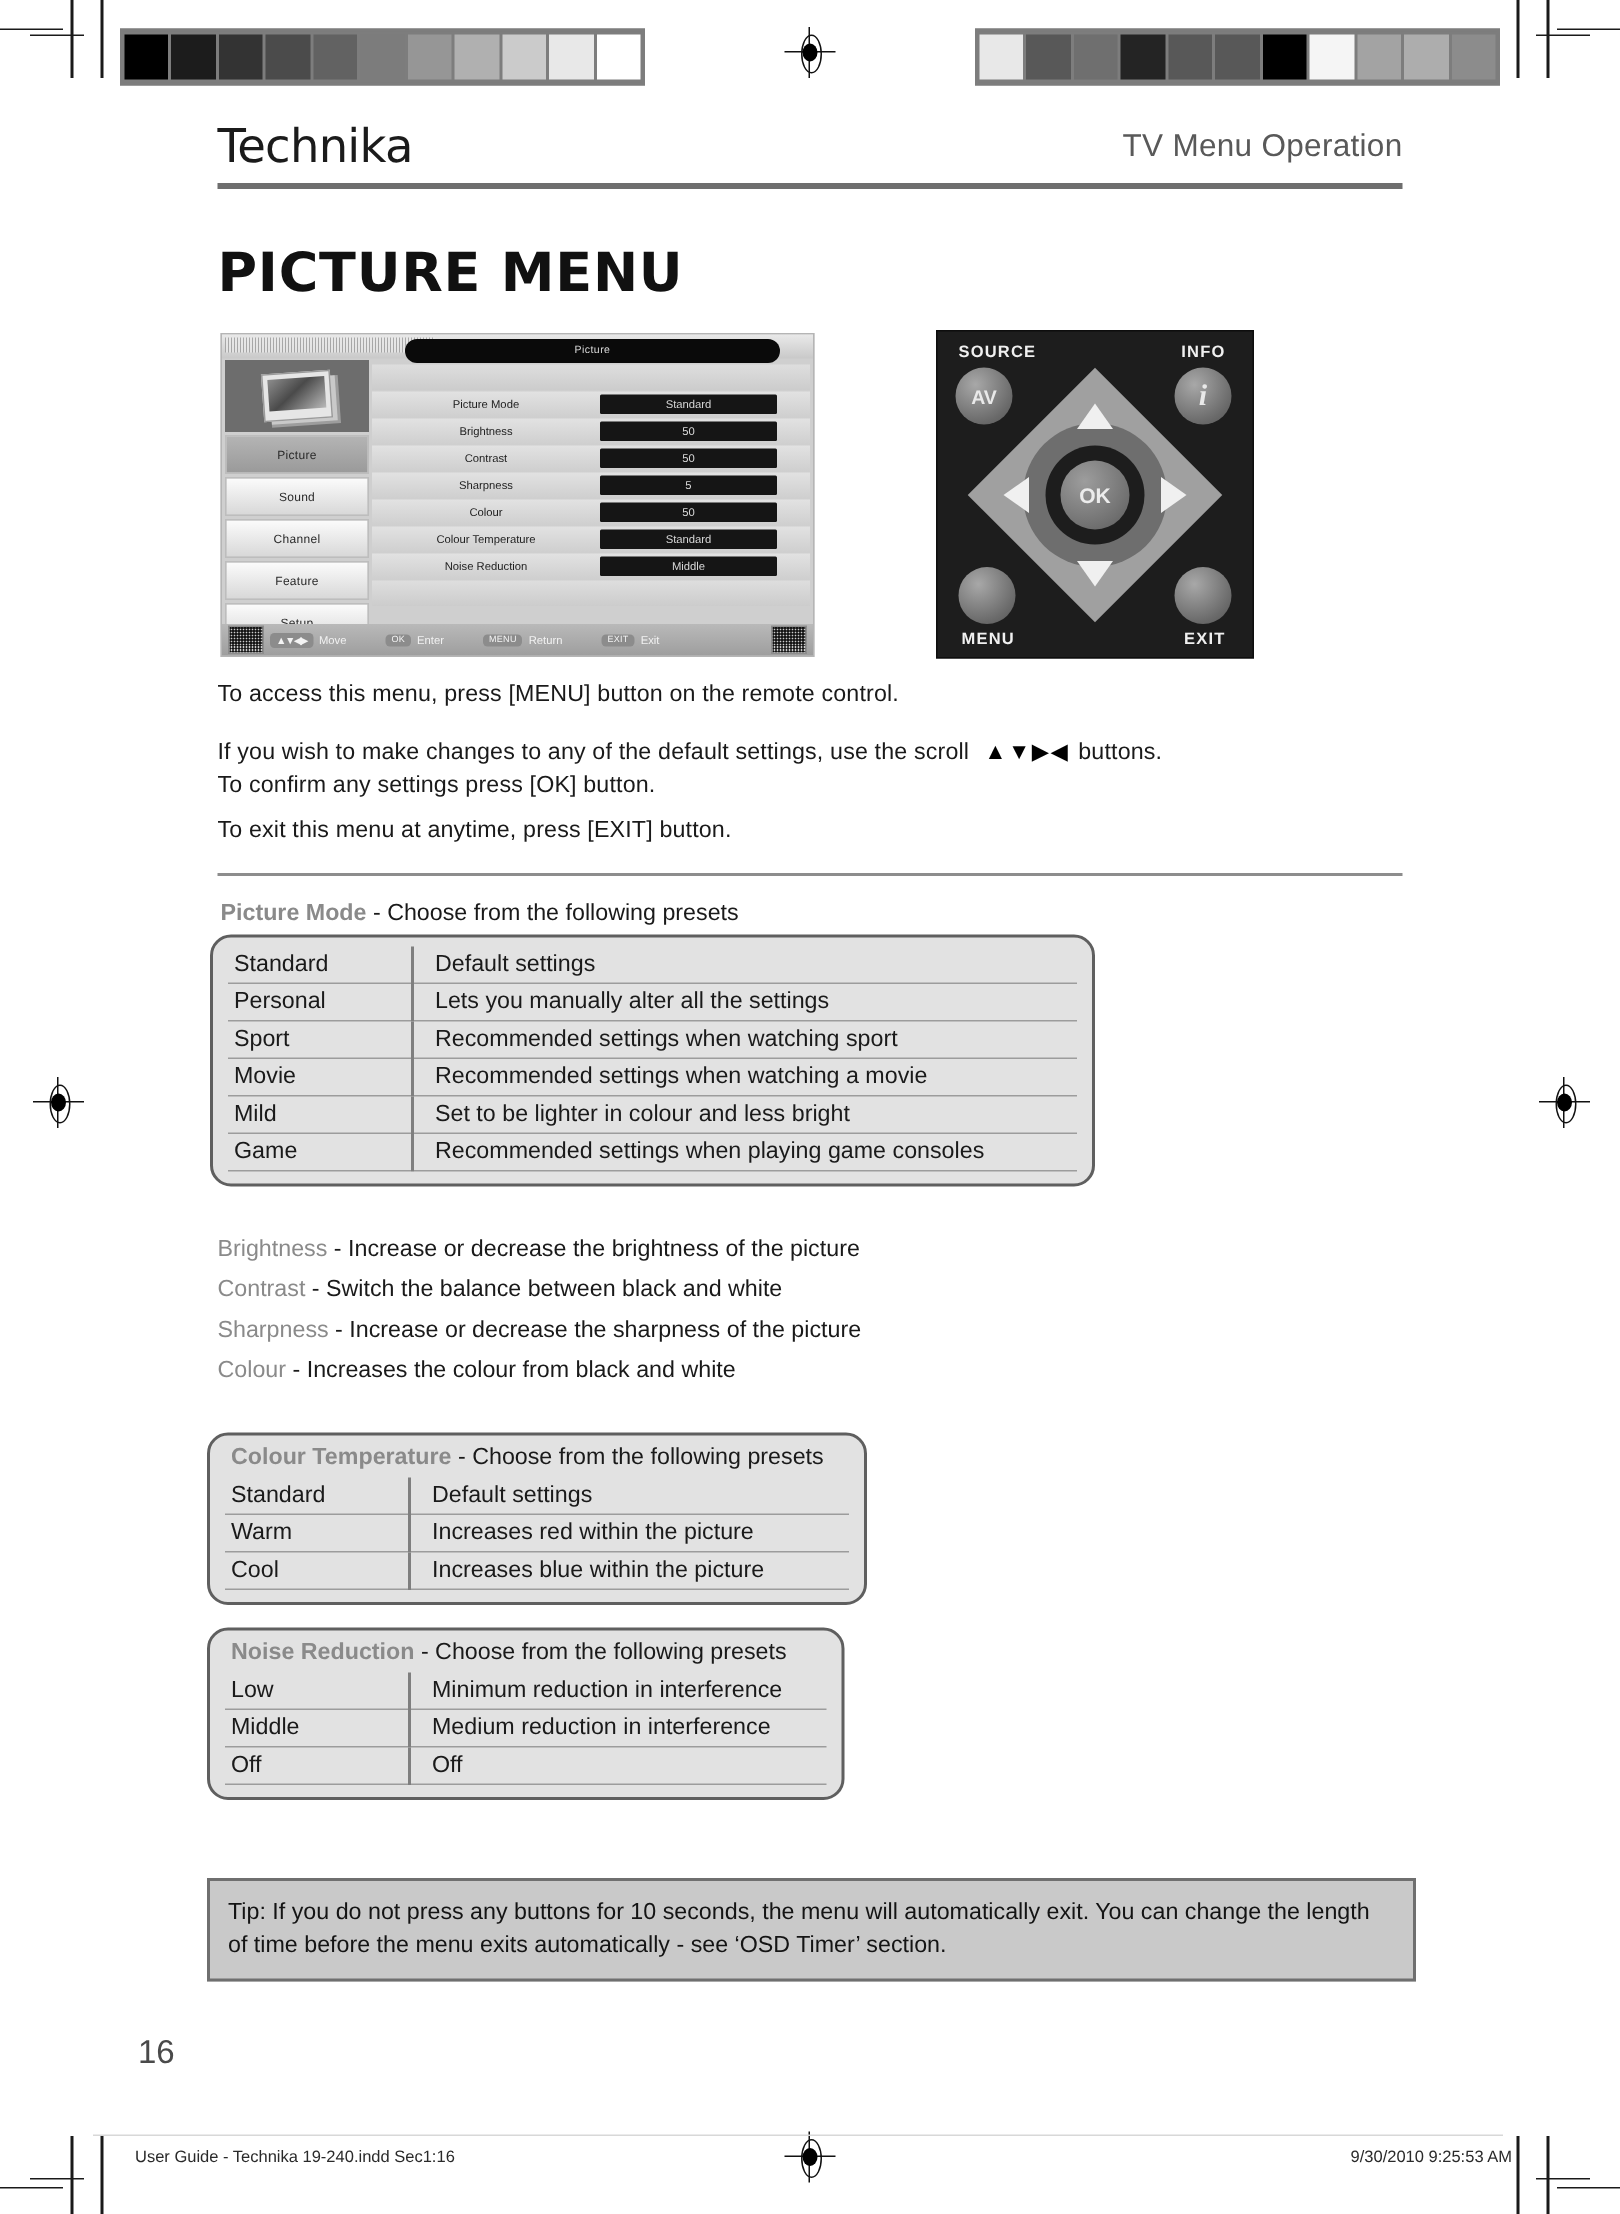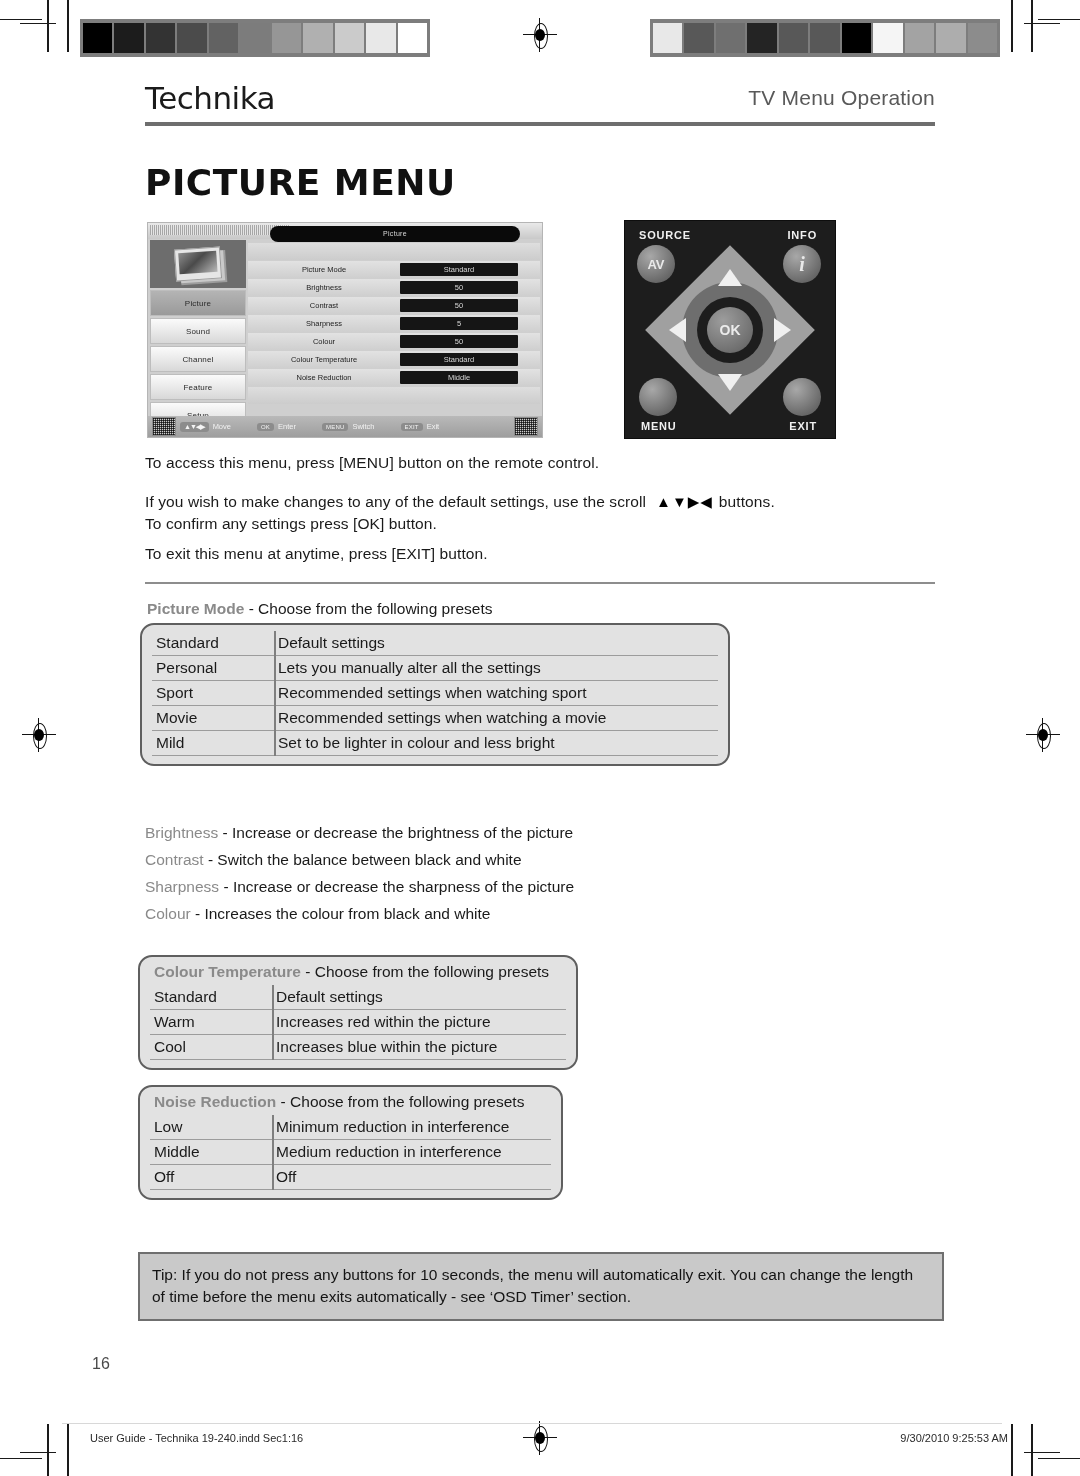--- a/index.html
+++ b/index.html
@@ -355,21 +355,21 @@
   }
   table.preset td {
     padding: 3px 2px 3px 4px;
     border-bottom: 1px solid #9c9c9c;
     vertical-align: middle;
   }
   table.preset td.k {
     width: 116px;
     border-right: 2px solid #7f7f7f;
   }
-  table.preset td.v { padding-left: 2px; }
+  table.preset td.v { padding-left: 14px; }
   table.preset tr:first-child td { border-top: none; }
 
   
   .desc-line {
     position: absolute;
     left: 145px;
     font-size: 15.5px;
     color: #1a1a1a;
   }
   .desc-line .term { color: #8a8a8a; }
@@ -385,21 +385,21 @@
     padding: 10px 12px;
     font-size: 15.5px;
     color: #141414;
     line-height: 1.45;
   }
 
   
   .page-number {
     position: absolute;
     left: 92px; top: 1355px;
-    font-size: 16px;
+    font-size: 22px;
     color: #4a4a4a;
   }
   .footer-rule-left {
     position: absolute; left: 62px; top: 1423px;
     width: 940px; height: 1px; background: #d8d8d8;
   }
   .footer-text {
     position: absolute;
     top: 1432px;
     font-size: 11px;
@@ -556,21 +556,21 @@
     <div class="osd-hint">
       <span class="osd-key arrows">▲▼◀▶</span>
       <span>Move</span>
     </div>
     <div class="osd-hint">
       <span class="osd-key">OK</span>
       <span>Enter</span>
     </div>
     <div class="osd-hint">
       <span class="osd-key">MENU</span>
-      <span>Switch</span>
+      <span>Return</span>
     </div>
     <div class="osd-hint">
       <span class="osd-key">EXIT</span>
       <span>Exit</span>
     </div>
     <div class="osd-dither-box" style="margin-left:auto;"></div>
   </div>
 </div>
 
 <div class="remote">
@@ -629,20 +629,24 @@
       <td class="v">Recommended settings when watching sport</td>
     </tr>
     <tr>
       <td class="k">Movie</td>
       <td class="v">Recommended settings when watching a movie</td>
     </tr>
     <tr>
       <td class="k">Mild</td>
       <td class="v">Set to be lighter in colour and less bright</td>
     </tr>
+    <tr>
+      <td class="k">Game</td>
+      <td class="v">Recommended settings when playing game consoles</td>
+    </tr>
   </tbody>
     </table>
 </div>
 
 <div class="desc-line" style="top:824px;">
   <span class="term">Brightness</span><span> - Increase or decrease the brightness of the picture</span>
 </div>
 <div class="desc-line" style="top:851px;">
   <span class="term">Contrast</span><span> - Switch the balance between black and white</span>
 </div>

